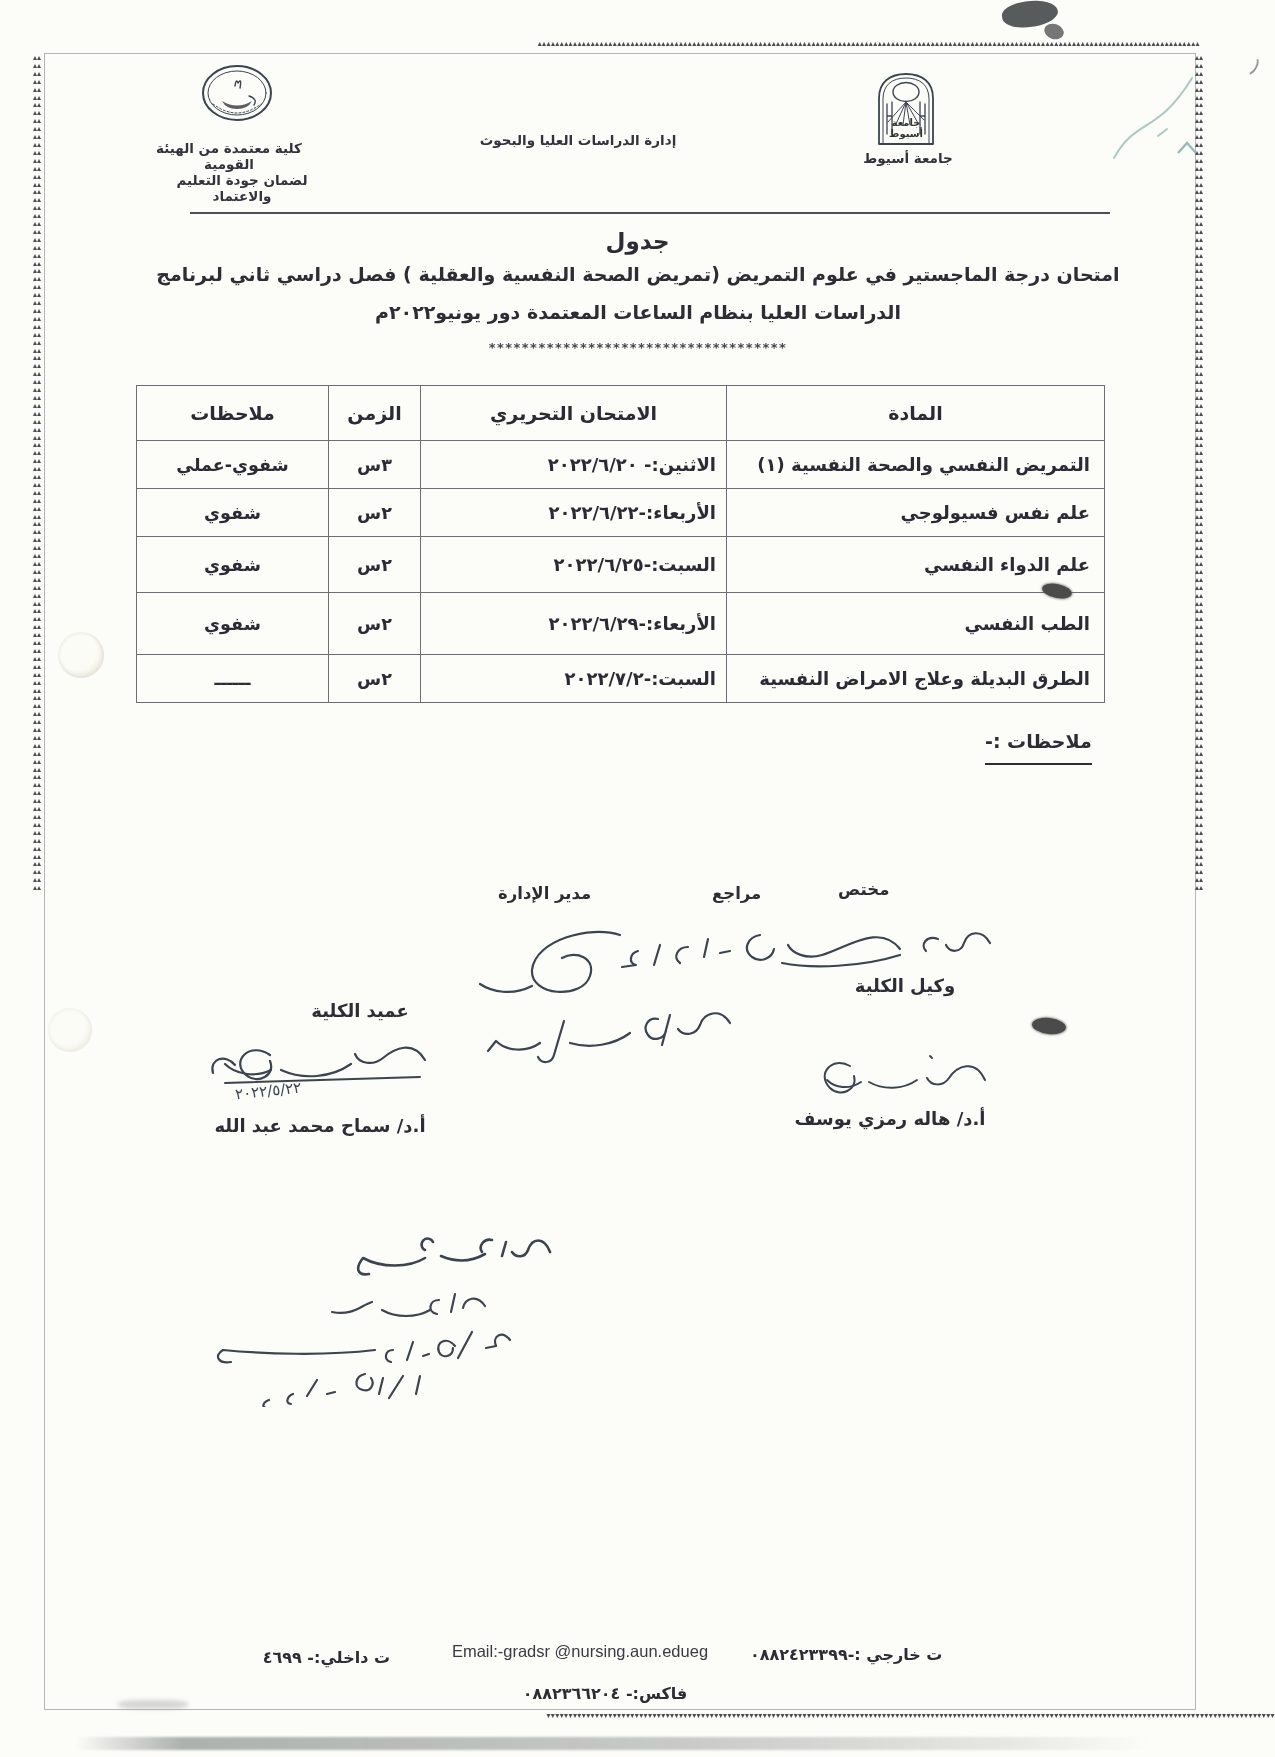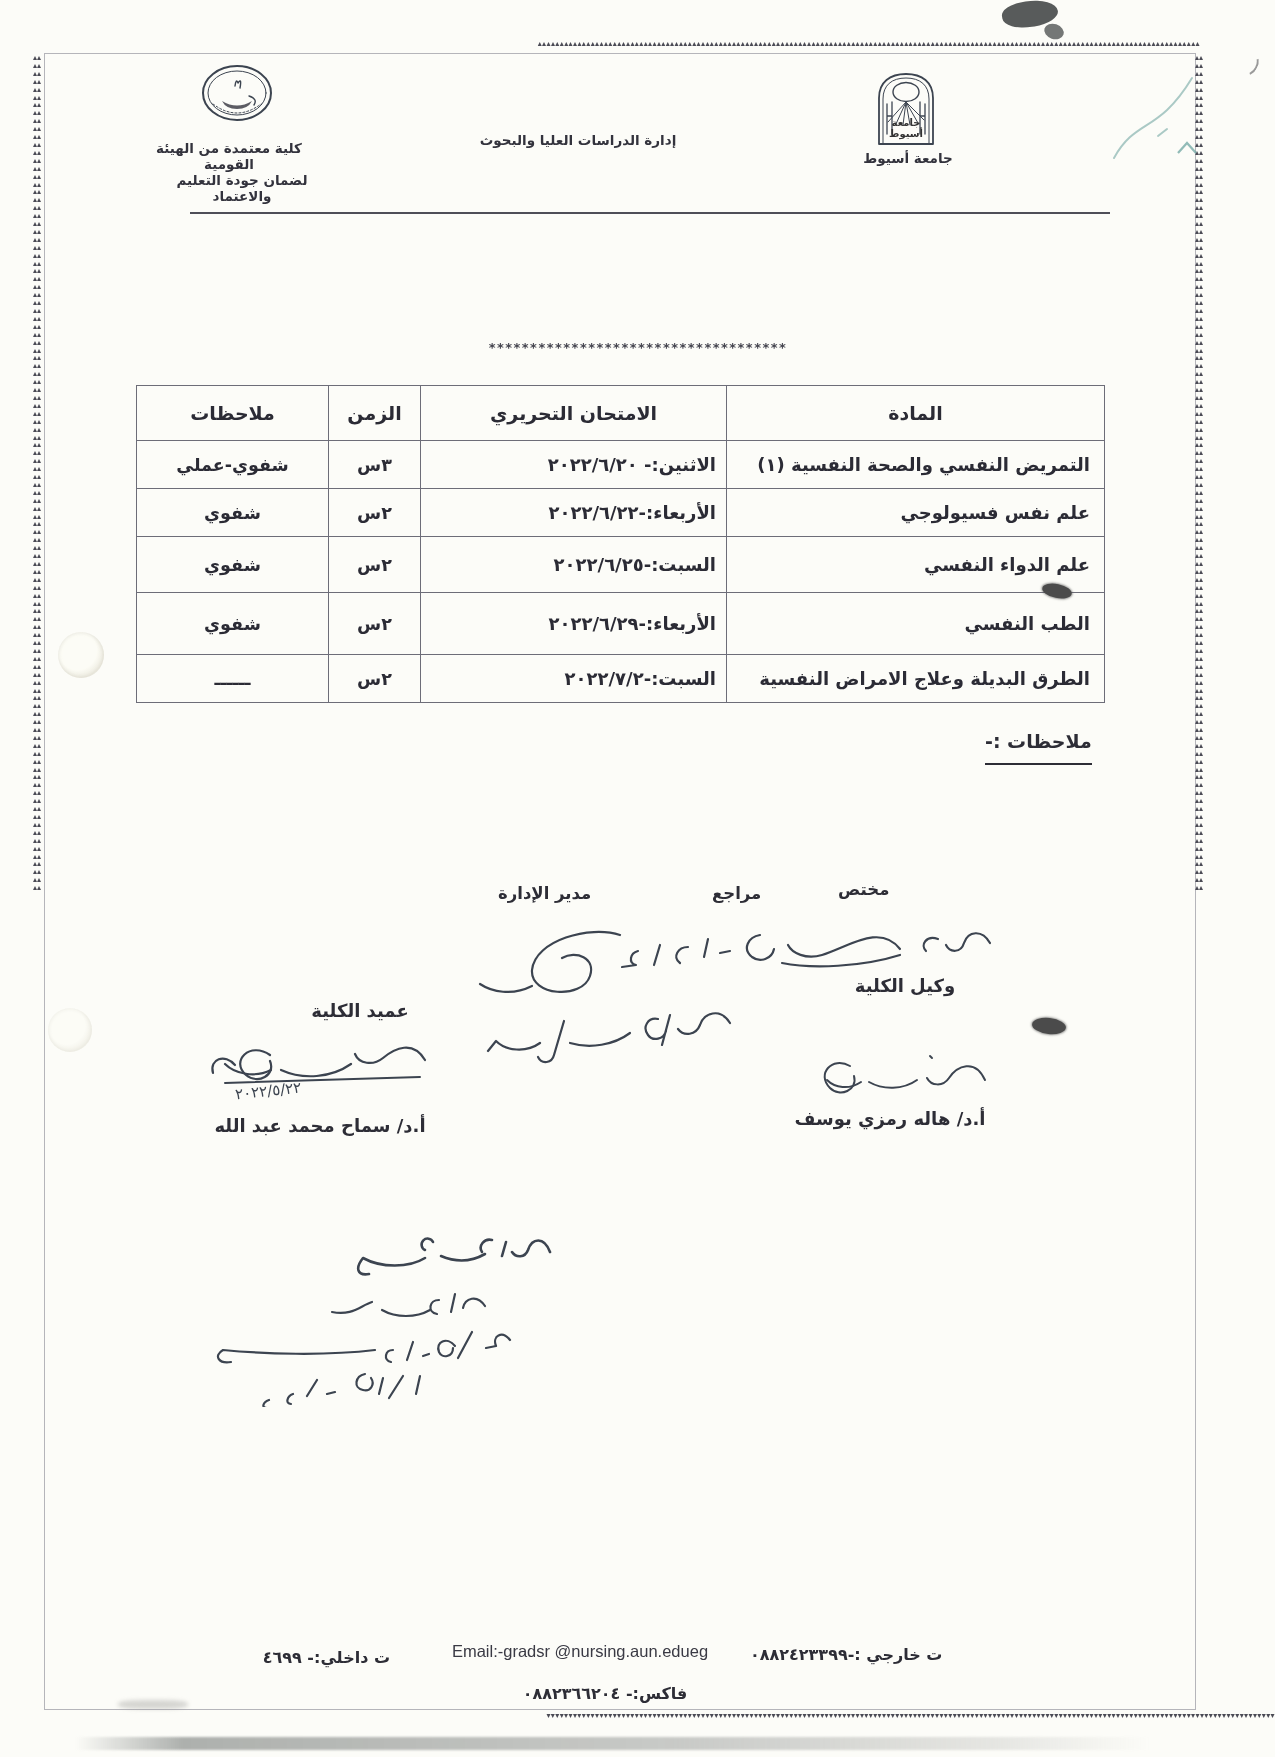--- a/index.html
+++ b/index.html
@@ -78,20 +78,23 @@
       <path d="M23,41 q15,9 30,0 q-4,8 -15,8 q-11,0 -15,-8 Z" fill="#3f3f49" opacity=".85"></path>
       <path class="ink" stroke-width="1.4" d="M50,36 q9,3 5,9"></path>
       <path class="ink" stroke-width="1" stroke-dasharray="2,2" d="M14,44 q24,18 48,0"></path>
     </svg>
   </div>
   <div class="abs cap c" style="left:139px;top:140px;width:180px;">كلية معتمدة من الهيئة القومية</div>
   <div class="abs cap c" style="left:152px;top:172px;width:180px;">لضمان جودة التعليم والاعتماد</div>
 
   <div class="abs rule" style="left:190px;top:212px;width:920px;"></div>
 
+  <div class="abs title c" style="left:0;top:228px;width:1275px;">جدول</div>
+  <div class="abs sub c" style="left:148px;top:262px;width:980px;">امتحان درجة الماجستير في علوم التمريض (تمريض الصحة النفسية والعقلية ) فصل دراسي ثاني لبرنامج</div>
+  <div class="abs sub c" style="left:148px;top:300px;width:980px;">الدراسات العليا بنظام الساعات المعتمدة  دور يونيو٢٠٢٢م</div>
   <div class="abs stars c" style="left:148px;top:340px;width:980px;">************************************</div>
 
   <table class="sched abs" style="left:136px;top:385px;">
     <colgroup>
         <col style="width:378px">
         <col style="width:306px">
         <col style="width:92px">
         <col style="width:192px">
       </colgroup>
     <thead>

